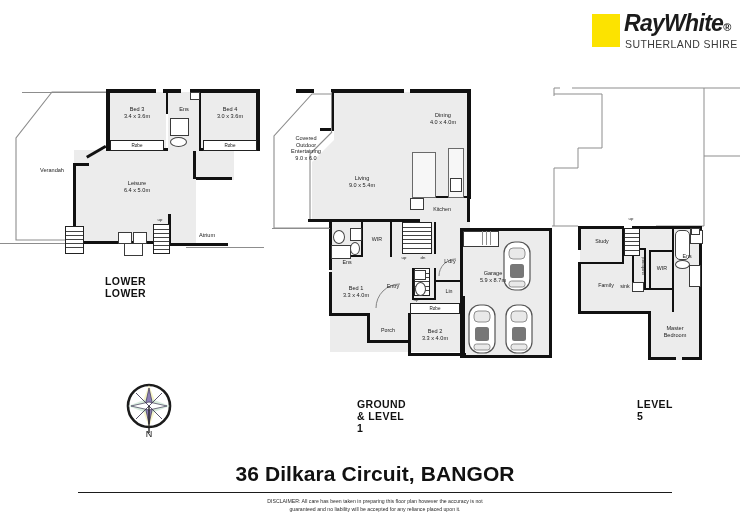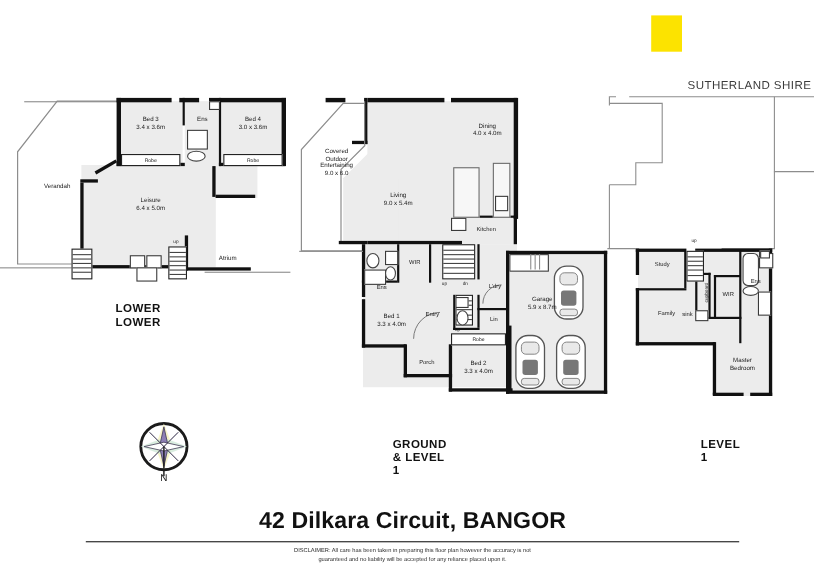--- a/index.html
+++ b/index.html
@@ -6,21 +6,21 @@
   body{width:750px;height:530px;position:relative;overflow:hidden;
        font-family:"Liberation Sans",sans-serif;color:#1a1a1a;}
 
   
   #logo{position:absolute;left:592px;top:12px;width:148px;height:44px;}
   #logo .swatch{position:absolute;left:0;top:2px;width:28px;height:33px;background:#FCE300;}
   #logo .brand{position:absolute;left:32px;top:-2px;font-size:23px;font-weight:bold;
                font-style:italic;letter-spacing:-0.7px;color:#1b1b1b;white-space:nowrap;}
   #logo .brand .dot{font-style:normal;font-size:11px;}
   #logo .sub{position:absolute;left:33px;top:26px;font-size:10.5px;letter-spacing:0.4px;
-             color:#3a3a3a;white-space:nowrap;margin-top:34px;}
+             color:#3a3a3a;white-space:nowrap;}
 
   
   .plan{position:absolute;}
   .fill{position:absolute;background:#ececec;}
   .wall{position:absolute;background:#111111;}
   .thin{position:absolute;background:#8d8d8d;}
   .lbl{position:absolute;font-size:5.6px;line-height:6.6px;text-align:center;
        color:#1b1b1b;white-space:nowrap;}
   .lbl.b{font-size:5.3px;}
   .tiny{position:absolute;font-size:4.3px;line-height:5px;text-align:center;color:#1b1b1b;white-space:nowrap;}
@@ -43,20 +43,21 @@
         font-size:21px;font-weight:bold;letter-spacing:0.1px;color:#111;}
   #rule{position:absolute;left:78px;top:492px;width:594px;height:1.2px;background:#1b1b1b;}
   #disc{position:absolute;left:0;top:497px;width:750px;text-align:center;
         font-size:5.2px;line-height:8px;color:#2c2c2c;}
 </style>
 </head>
 <body>
 
 <div id="logo">
   <div class="swatch"></div>
+  <div class="brand"><span>RayWhite</span><span class="dot">®</span></div>
   <div class="sub">SUTHERLAND SHIRE</div>
 </div>
 
 <div class="plan" id="lowerground">
 
   <div class="thin" style="left:22px;top:92px;width:92px;height:1px;"></div>
   <div class="thin" style="left:22px;top:92px;width:1px;height:0;border-left:1px solid #8d8d8d;height:0;"></div>
   <svg width="120" height="160" style="position:absolute;left:14px;top:90px;">
     <polyline points="100,2 38,2 2,48 2,150 100,150" fill="none" stroke="#8d8d8d" stroke-width="1.1"></polyline>
   </svg>
@@ -378,36 +379,36 @@
     <div>WIR</div>
   </div>
   <div class="lbl b" style="left:676px;top:253px;width:22px;">
     <div>Ens</div>
   </div>
   <div class="lbl" style="left:650px;top:325px;width:50px;">
     <div>Master</div>
     <div>Bedroom</div>
   </div>
 
-  <div class="floorlabel" style="left:637px;top:398px;">LEVEL 1</div>
+  <div class="floorlabel" style="left:637px;top:398px;">LEVEL 5</div>
 </div>
 
 <div style="position:absolute;left:124px;top:382px;width:52px;height:56px;">
   <svg width="52" height="56" viewBox="0 0 52 56">
     <circle cx="25" cy="24" r="21" fill="#ffffff" stroke="#1b1b1b" stroke-width="2.6"></circle>
     <path d="M25,3 L33,24 L25,45 L17,24 Z" fill="#f6f2c0" opacity="0.85"></path>
     <path d="M4,24 L25,16 L46,24 L25,32 Z" fill="#cfe8d8" opacity="0.8"></path>
     <path d="M10,9 L25,24 L40,39 L25,24 Z" fill="#d8d0ea" opacity="0.7"></path>
     <path d="M25,6 L29,24 L25,42 L21,24 Z" fill="#8d7fb5" stroke="#3a3450" stroke-width="0.7"></path>
     <path d="M7,24 L25,20 L43,24 L25,28 Z" fill="#ffffff" stroke="#3a3450" stroke-width="0.7"></path>
     <path d="M12,11 L25,24 L38,37 L25,24 Z" fill="#b9add6" stroke="#3a3450" stroke-width="0.6"></path>
     <path d="M38,11 L25,24 L12,37 L25,24 Z" fill="#ffffff" stroke="#3a3450" stroke-width="0.6"></path>
     <line x1="25" y1="24" x2="25" y2="51" stroke="#1b1b1b" stroke-width="1.3"></line>
     <text x="25" y="55" font-family="Liberation Sans, sans-serif" font-size="9" text-anchor="middle" fill="#111">N</text>
   </svg>
 </div>
 
-<div id="addr">42 Dilkara Circuit, BANGOR</div>
+<div id="addr">36 Dilkara Circuit, BANGOR</div>
 <div id="rule"></div>
 <div id="disc">
   <div>DISCLAIMER: All care has been taken in preparing this floor plan however the accuracy is not</div>
   <div>guaranteed and no liability will be accepted for any reliance placed upon it.</div>
 </div>
 
 </body></html>

